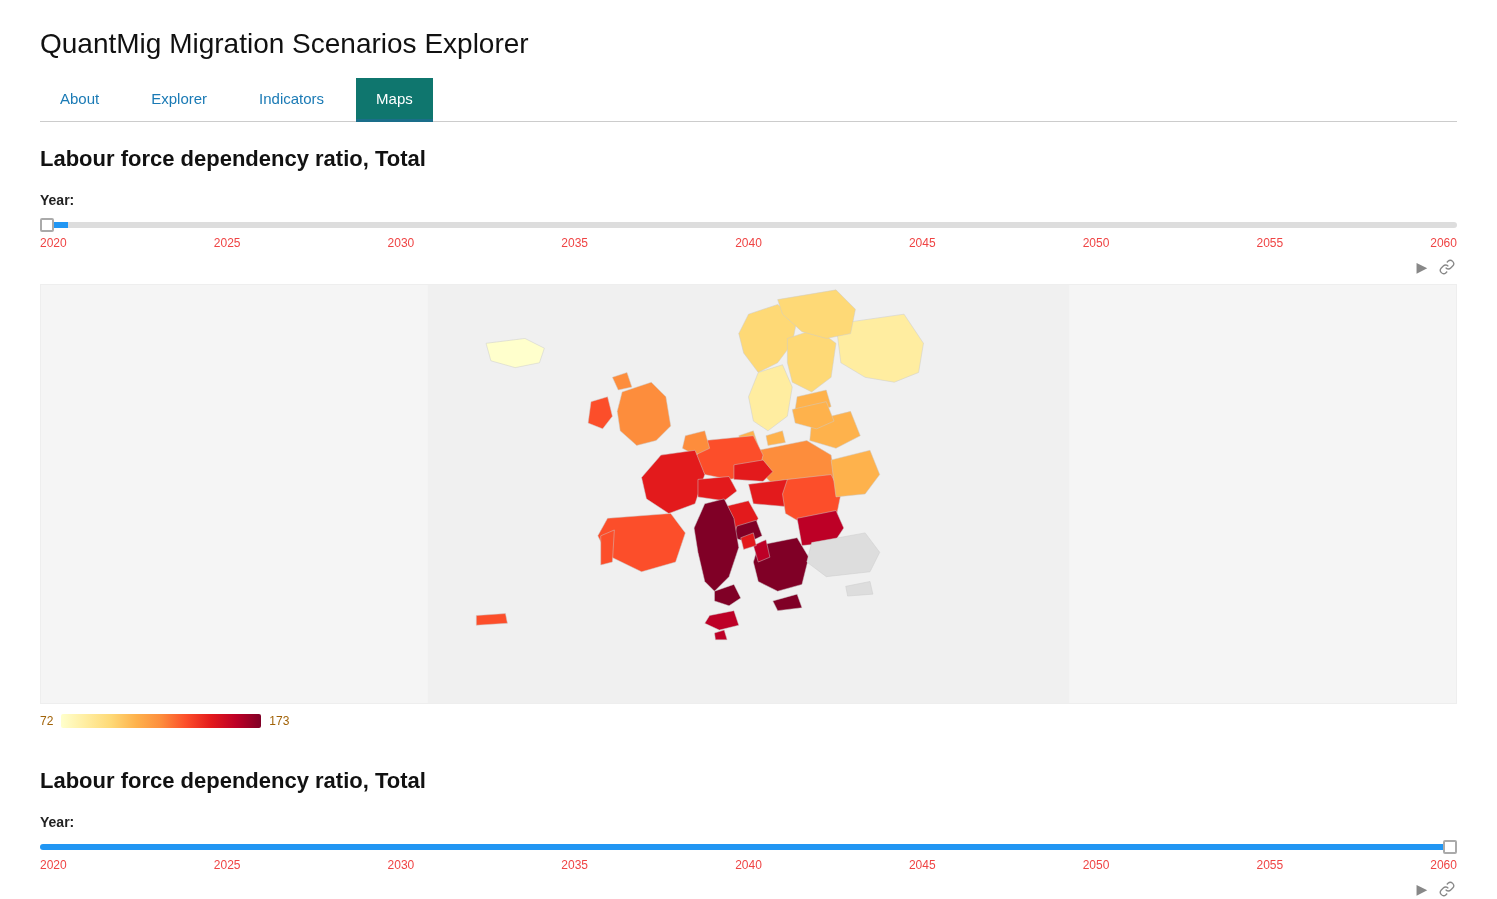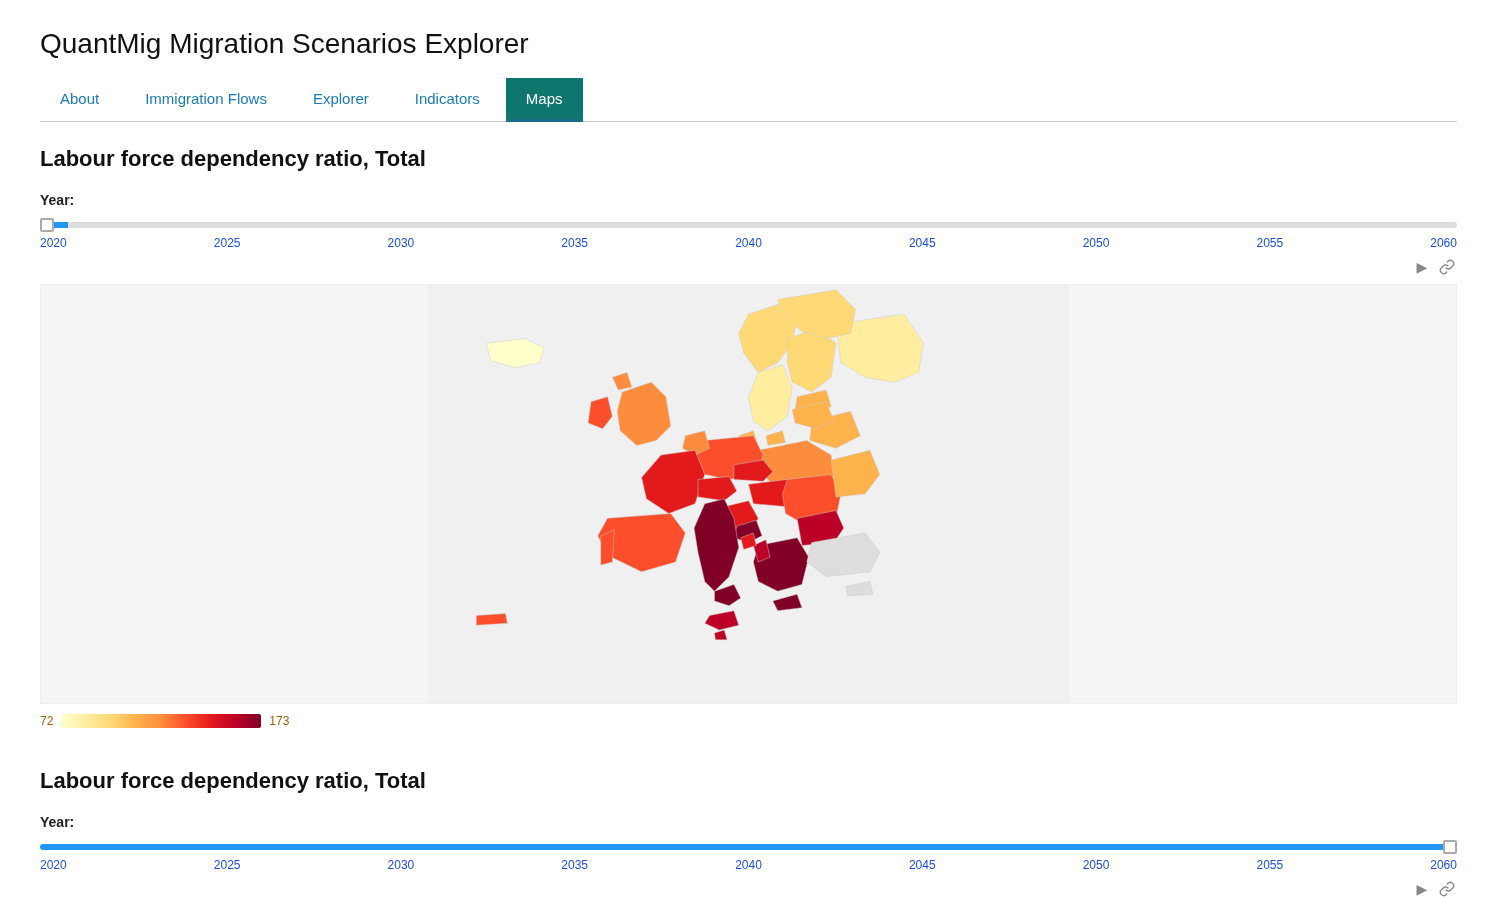--- a/index.html
+++ b/index.html
@@ -15,21 +15,21 @@
       font-size: 28px;
       font-weight: 400;
       color: #111;
       margin-bottom: 18px;
     }
     .nav-bar {
       display: flex;
       align-items: center;
       border-bottom: 1px solid #ccc;
       margin-bottom: 24px;
-      gap: 6px;
+      gap: 12px;
     }
     .nav-item {
       padding: 12px 20px;
       font-size: 15px;
       cursor: pointer;
       color: #1a7ab5;
       text-decoration: none;
       border-bottom: 3px solid transparent;
       margin-bottom: -1px;
     }
@@ -59,21 +59,21 @@
       margin-bottom: 6px;
     }
     .slider-container {
       position: relative;
       margin-bottom: 4px;
     }
     .year-labels {
       display: flex;
       justify-content: space-between;
       font-size: 12px;
-      color: #1d4ed8;
+      color: #ef4444;
       margin-bottom: 8px;
     }
     .map-controls {
       display: flex;
       justify-content: flex-end;
       gap: 8px;
       align-items: center;
       margin-bottom: 8px;
     }
     .play-btn {
@@ -172,21 +172,20 @@
     }
   </style>
 </head>
 <body>
 
 <div class="app-container">
   <div class="app-title">QuantMig Migration Scenarios Explorer</div>
 
   <nav class="nav-bar">
     <a class="nav-item">About</a>
-    <a class="nav-item">Immigration Flows</a>
     <a class="nav-item">Explorer</a>
     <a class="nav-item">Indicators</a>
     <a class="nav-item active">Maps</a>
   </nav>
 
   <div class="maps-container">
 
     <div class="map-panel">
       <div class="map-title">Labour force dependency ratio, Total</div>
 

